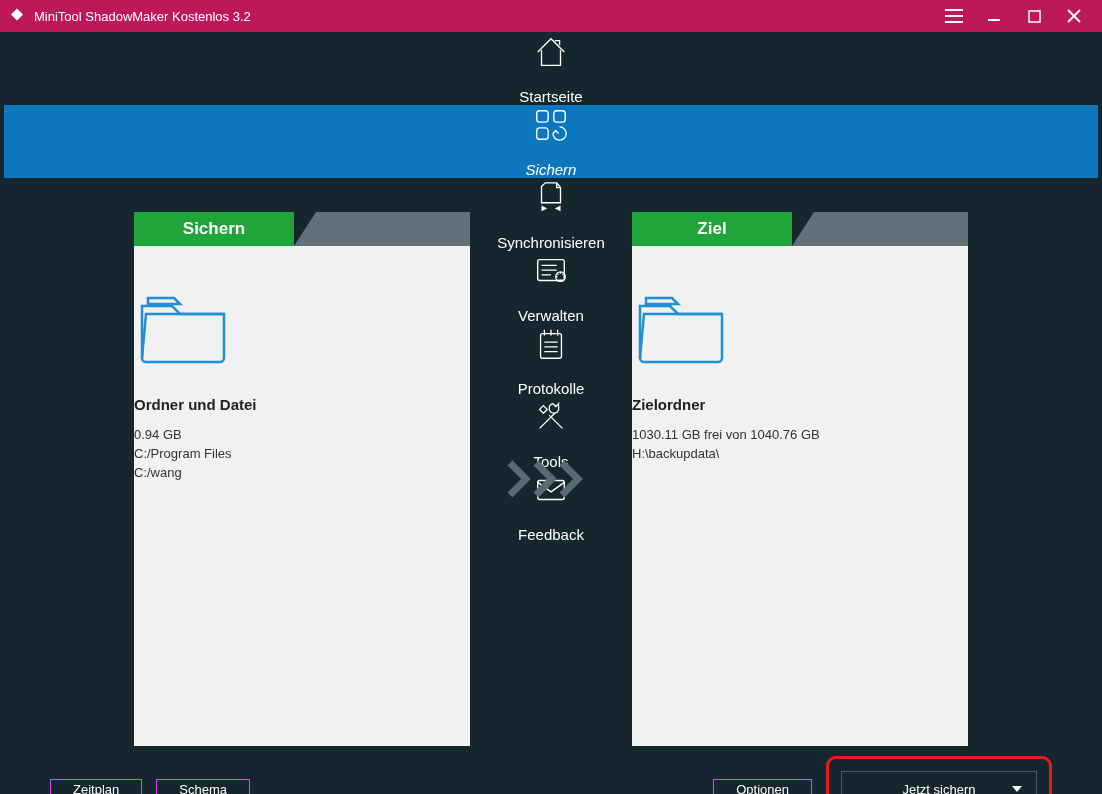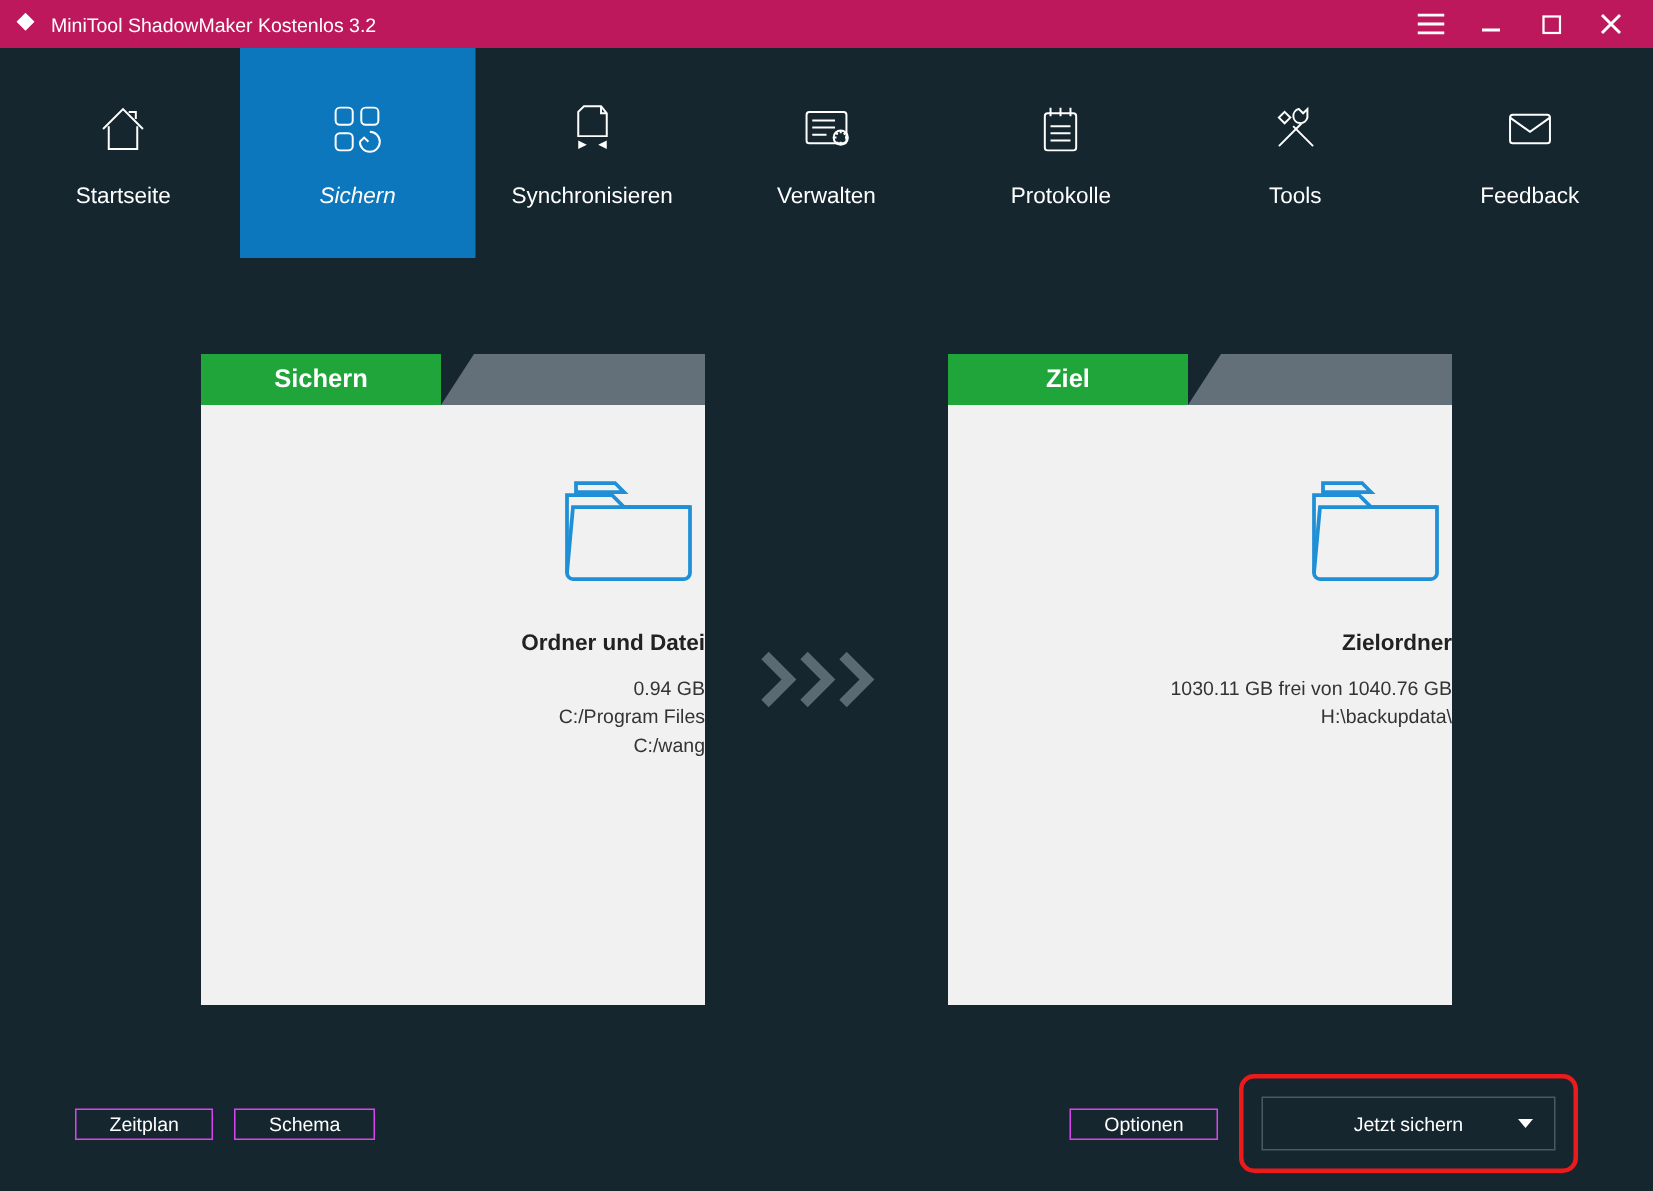--- a/index.html
+++ b/index.html
@@ -16,21 +16,21 @@
     color: #fff; font-size: 13px;
   }
   .titlebar .logo { width: 18px; height: 18px; margin-right: 8px; }
   .titlebar .spacer { flex: 1; }
   .titlebar .winbtn {
     width: 40px; height: 32px; display: flex; align-items: center; justify-content: center;
     color: #fff; cursor: pointer;
   }
   .navbar {
     height: 140px;
-    display: flex; margin: 0 4px;
+    display: flex; margin: 0 4px; flex-direction: column;
   }
   .navitem {
     flex: 1; display: flex; flex-direction: column; align-items: center; justify-content: center;
     color: #fff; cursor: pointer; gap: 16px; font-size: 15px;
   }
   .navitem.active { background: #0c77bd; font-style: italic; }
   .navicon { width: 40px; height: 40px; display:flex; align-items:center; justify-content:center; }
   .navicon svg { width: 38px; height: 38px; stroke: #fff; fill: none; stroke-width: 1.4; }
 
   .content {
@@ -55,22 +55,22 @@
     flex:1; background:#63707a; position:relative;
   }
   .card-tab-rest::before {
     content:""; position:absolute; left:0; top:0;
     border-left: 22px solid #15262f;
     border-top: 0 solid transparent;
     border-bottom: 34px solid transparent;
     width:0; height:0;
   }
   .card {
-    width: 336px; height: 400px; background: #f1f1f1;
-    display:flex; flex-direction:column; align-items:flex-end;
+    width: 336px; height: 500px; background: #f1f1f1;
+    display:flex; flex-direction:column; align-items:flex-start;
     padding-top: 40px;
     color: #222; cursor: pointer;
   }
   .folder-icon { width: 100px; height: 80px; margin-bottom: 30px; }
   .card h3 { font-size: 15px; font-weight: 700; margin-bottom: 14px; }
   .card .line { font-size: 13px; color: #333; margin-bottom: 4px; }
 
   .arrows { color: #5a6a73; display:flex; align-items:center; }
   .arrows svg { width: 90px; height: 40px; }
 

